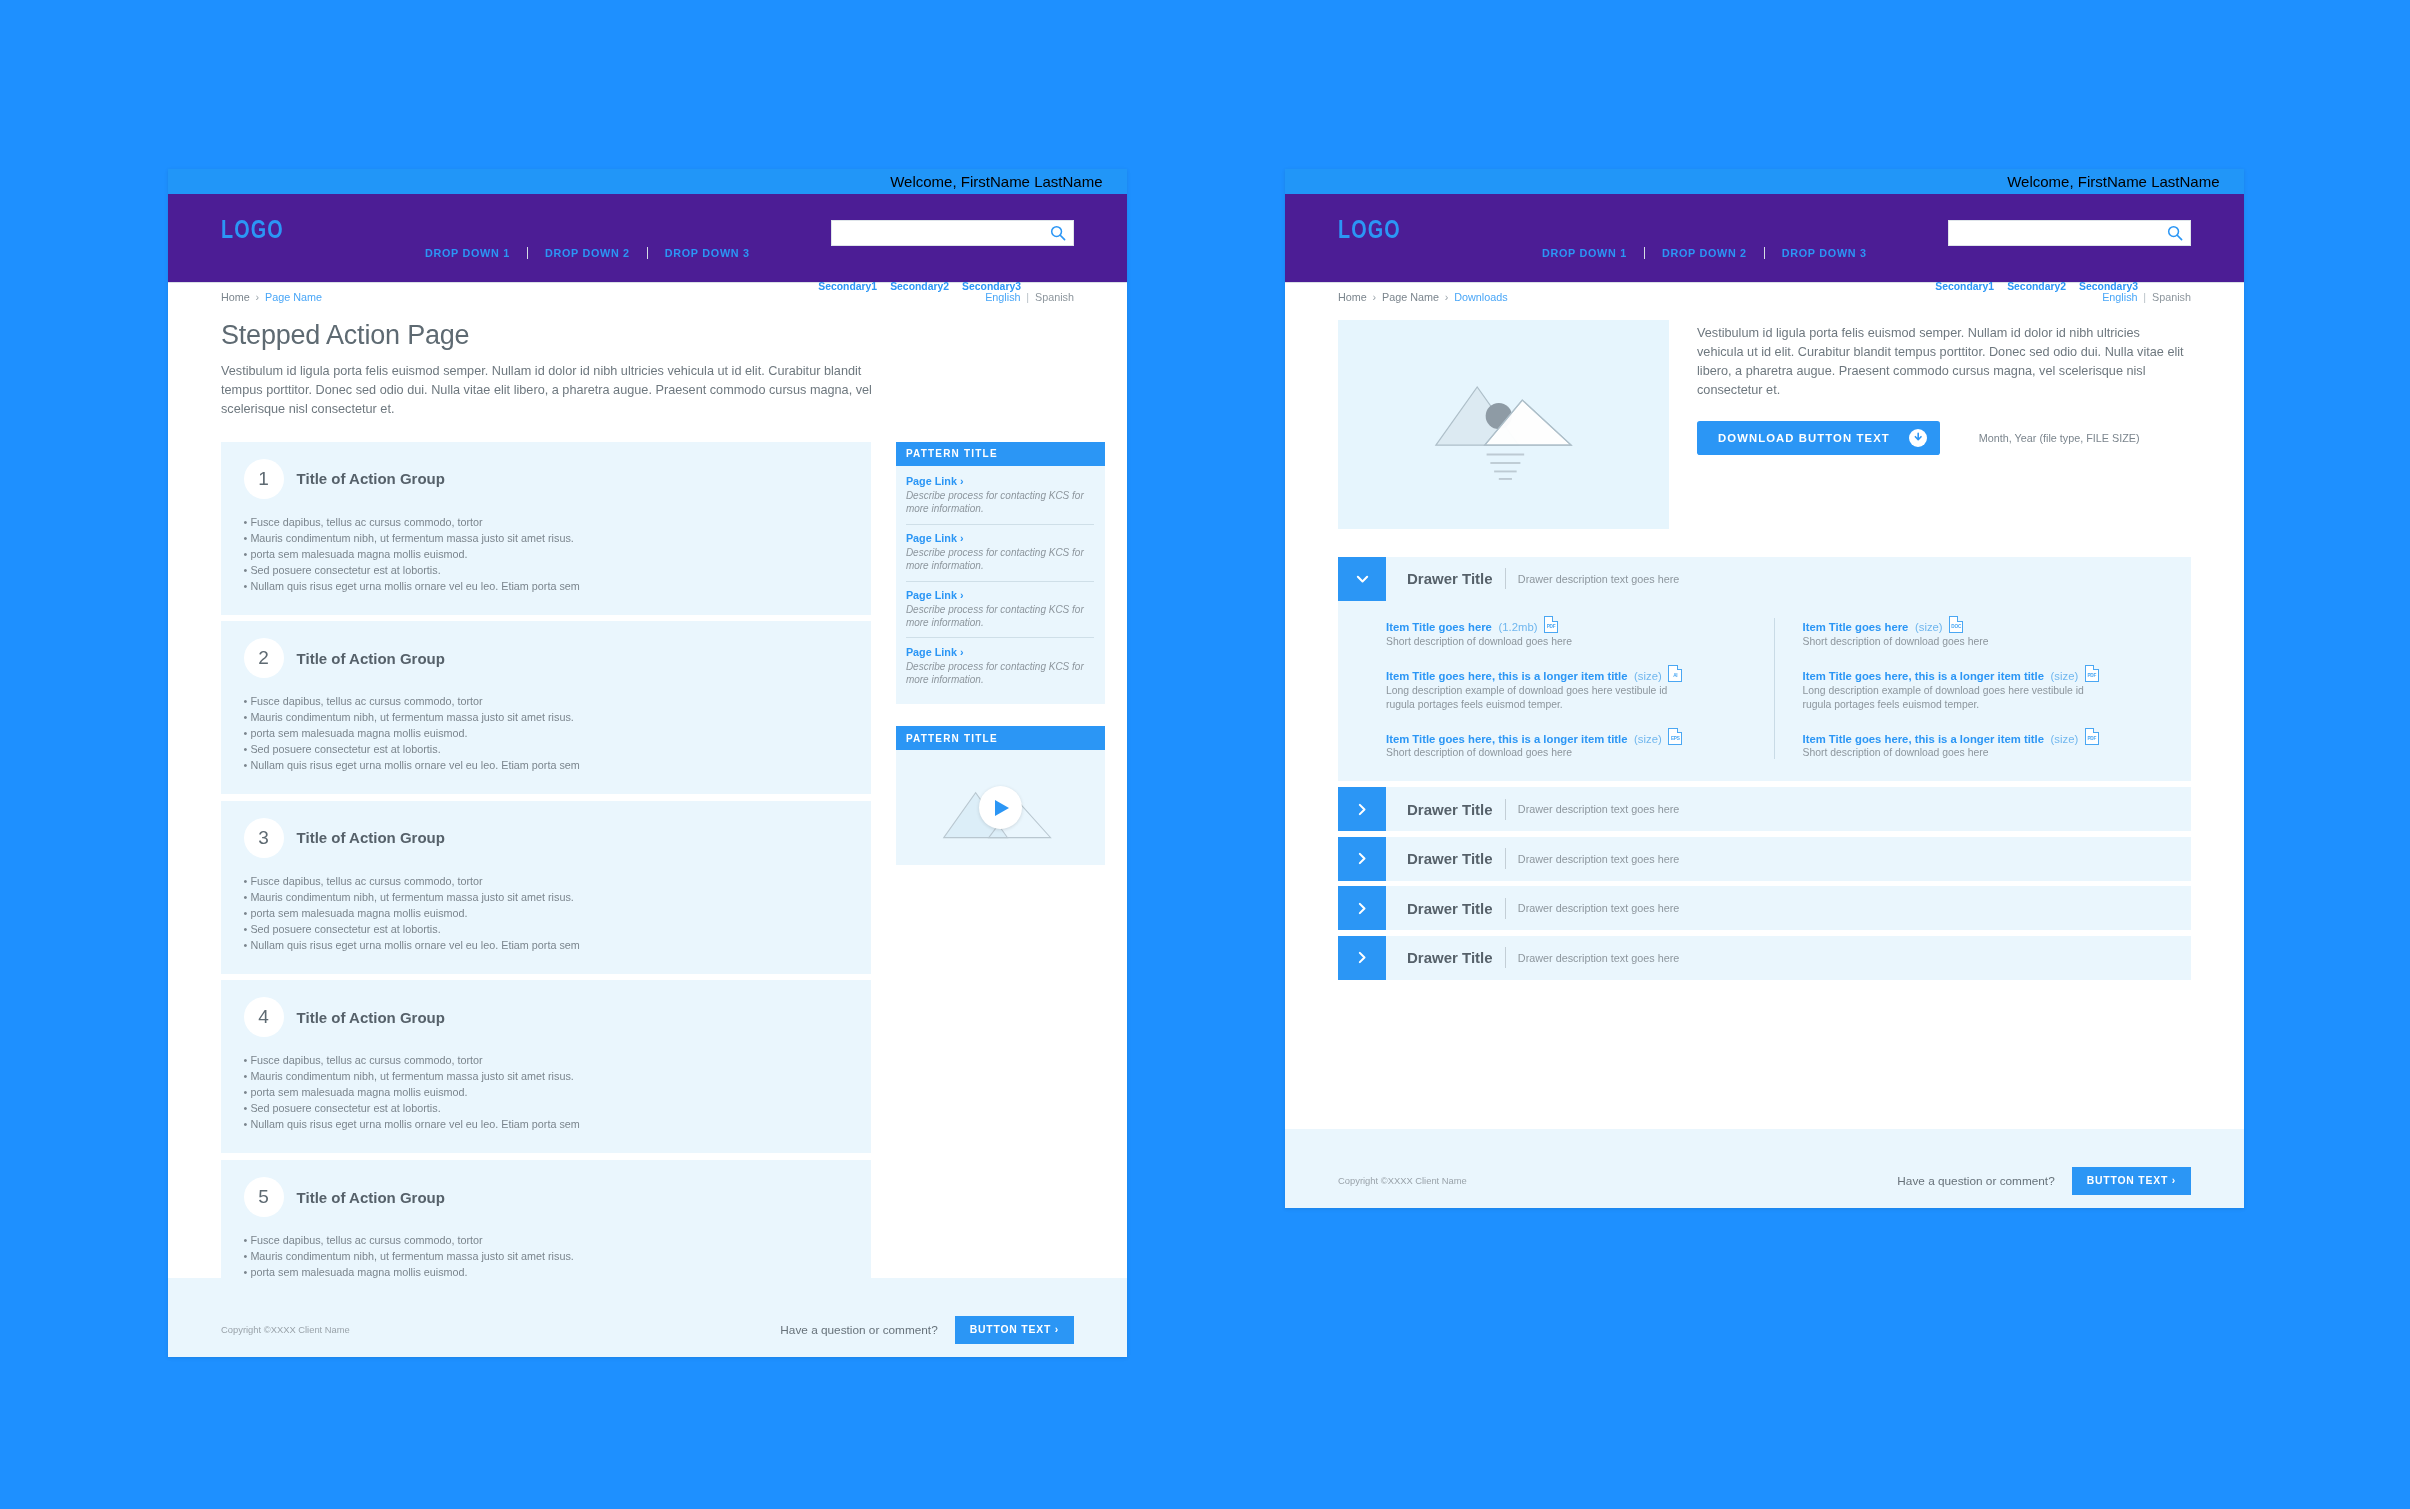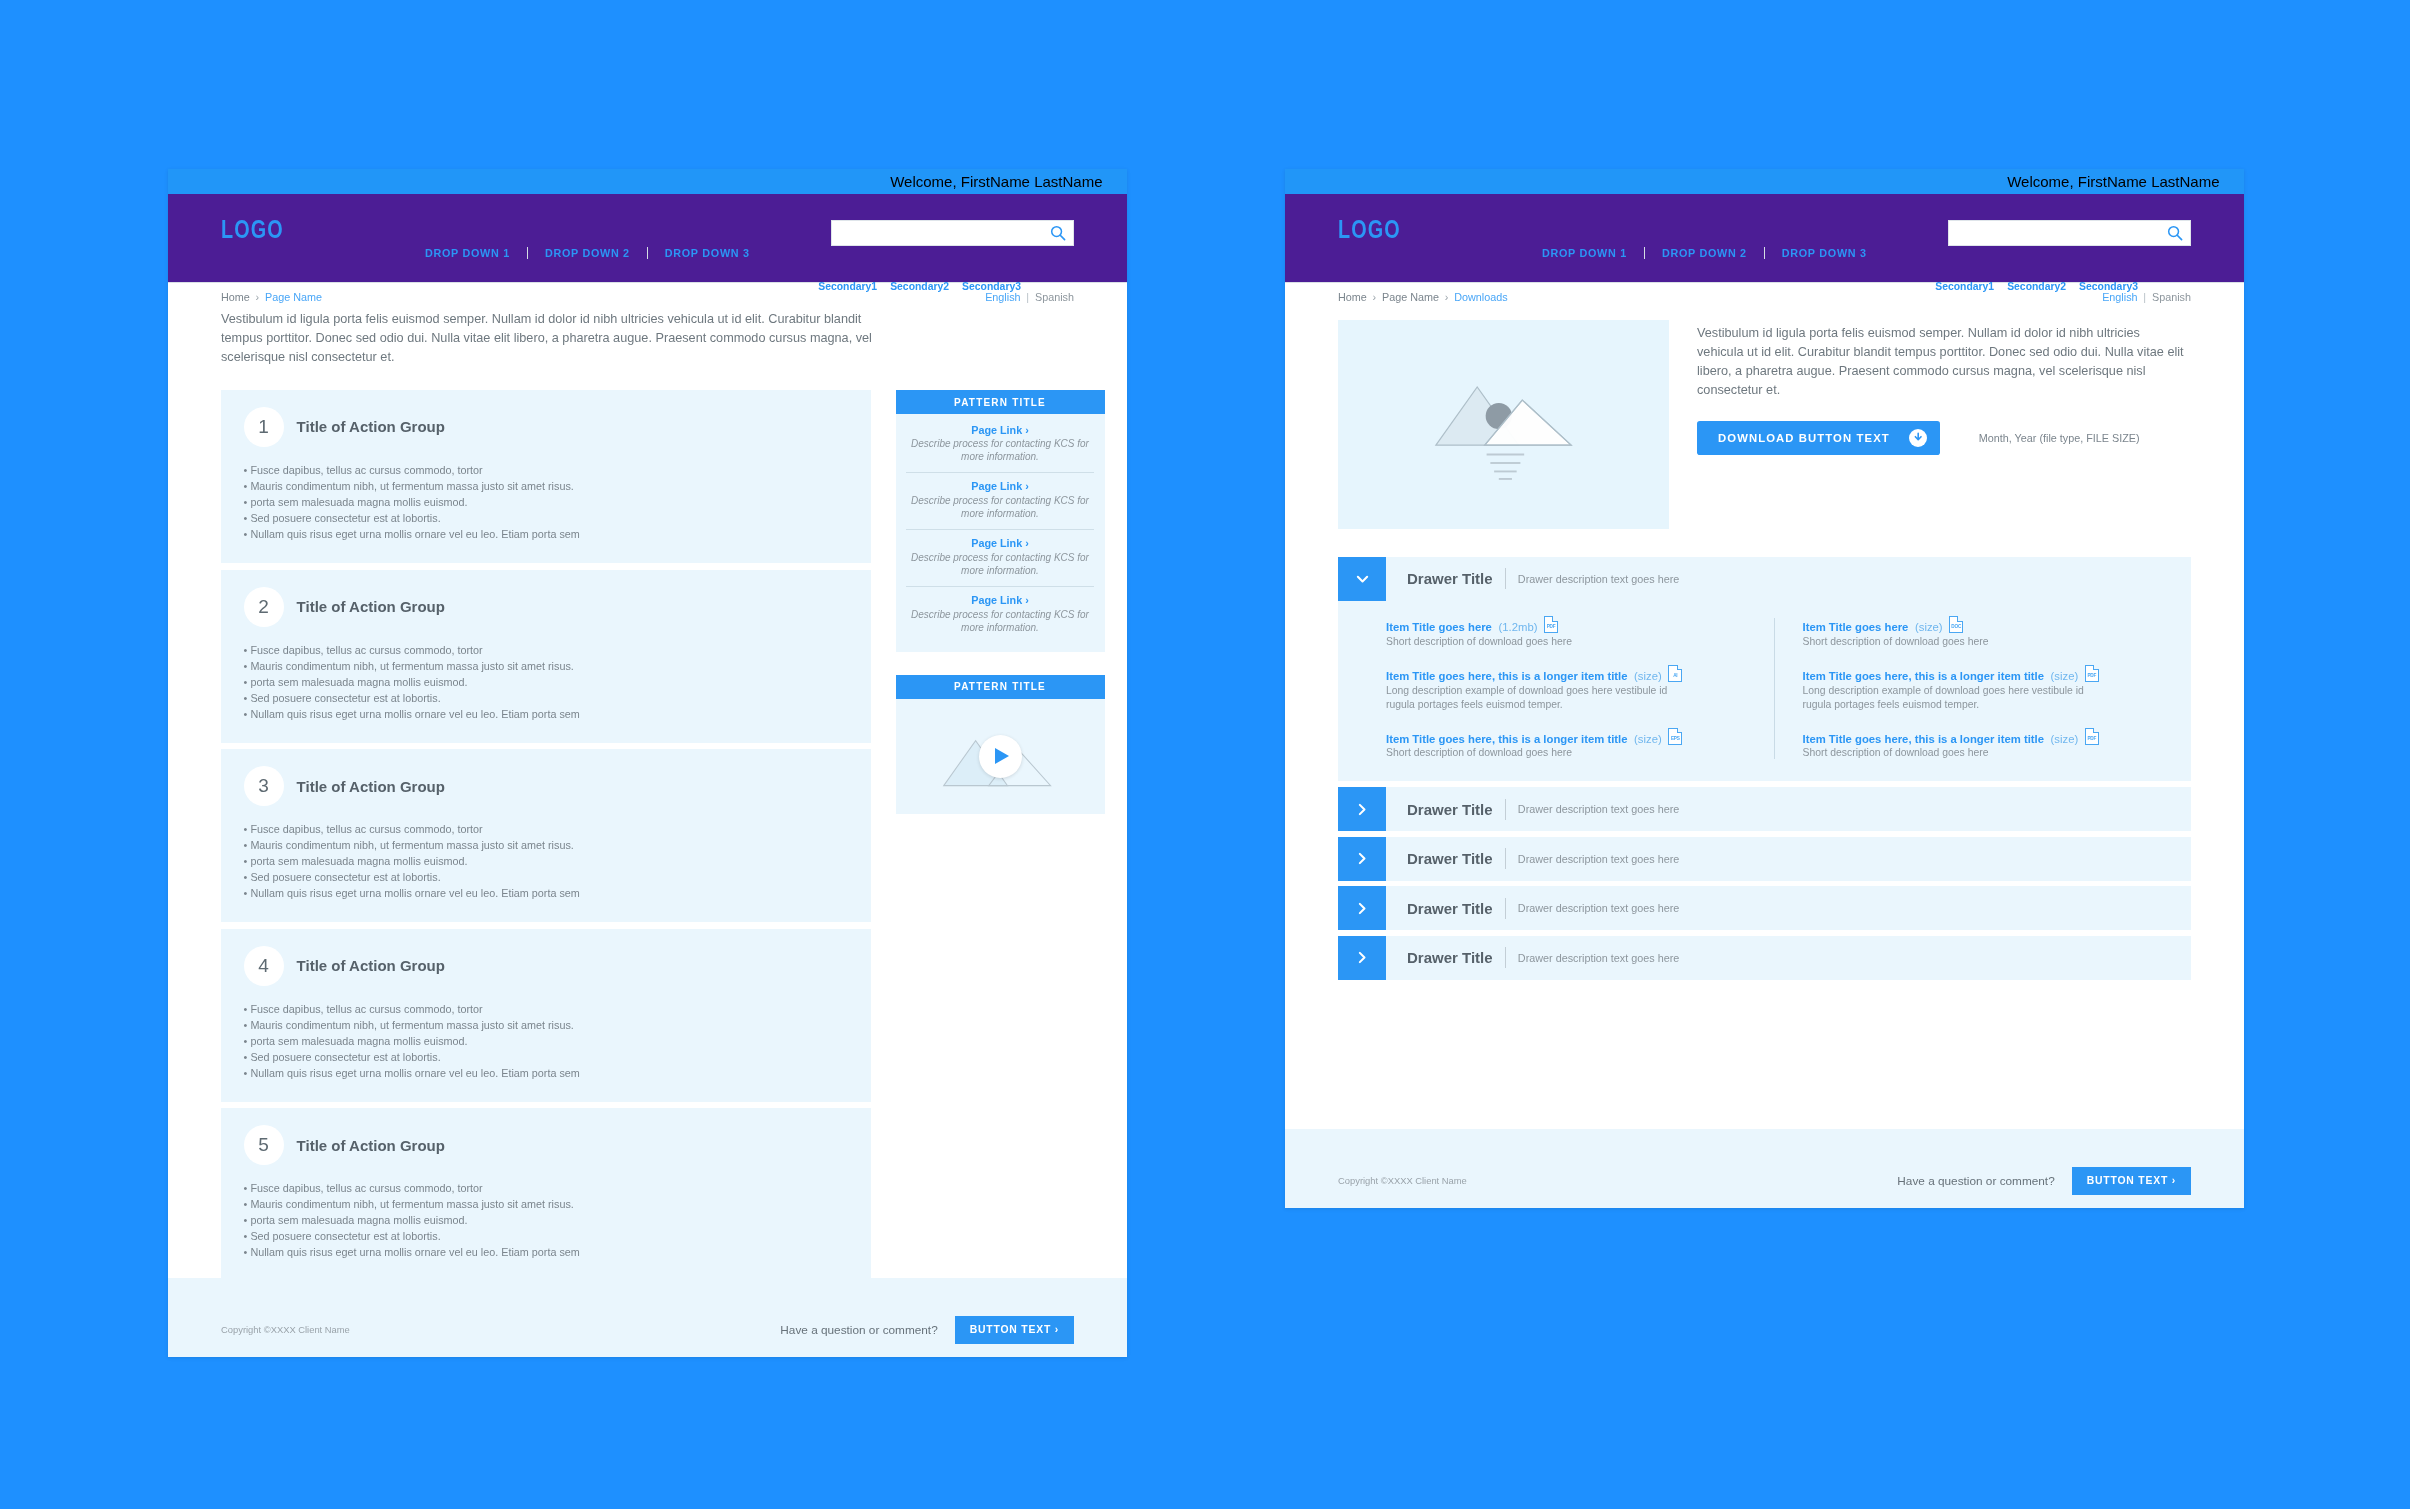--- a/index.html
+++ b/index.html
@@ -65,21 +65,21 @@
   
   .content{padding:0 53px;box-sizing:border-box;}
   .page-title{
     font-size:27px;color:#5e6a72;font-weight:normal;margin:9.4px 0 11.3px 0;
     letter-spacing:-0.2px;
   }
   .intro{font-size:12.7px;line-height:19px;color:#6e787f;max-width:659px;margin:0 0 22.6px 0;}
 
   .two-col{display:flex;gap:24.5px;align-items:flex-start;}
   .col-main{width:650px;flex:0 0 650px;}
-  .col-side{width:209px;flex:0 0 209px;text-align:center;}
+  .col-side{width:209px;flex:0 0 209px;}
 
   .action-card{
     background:#EAF6FD;padding:17px 22.6px 21px 22.6px;margin-bottom:6.6px;box-sizing:border-box;
   }
   .ac-head{display:flex;align-items:center;gap:13px;margin-bottom:15px;}
   .ac-num{
     width:40px;height:40px;border-radius:50%;background:#ffffff;
     display:flex;align-items:center;justify-content:center;
     font-size:19px;color:#5e6a72;font-weight:normal;flex:0 0 40px;
   }
@@ -219,20 +219,21 @@
       <a href="#">Page Name</a>
     </div>
     <div class="lang">
       <span class="active">English</span>
       <span class="bar">|</span>
       <span>Spanish</span>
     </div>
   </div>
 
   <div class="content">
+    <h1 class="page-title">Stepped Action Page</h1>
     <p class="intro">Vestibulum id ligula porta felis euismod semper. Nullam id dolor id nibh ultricies vehicula ut id elit. Curabitur blandit tempus porttitor. Donec sed odio dui. Nulla vitae elit libero, a pharetra augue. Praesent commodo cursus magna, vel scelerisque nisl consectetur et.</p>
 
     <div class="two-col">
       <div class="col-main" id="action-groups">
           <div class="action-card">
             <div class="ac-head">
               <div class="ac-num">1</div>
               <div class="ac-title">Title of Action Group</div>
             </div>
             <ul class="ac-list">

